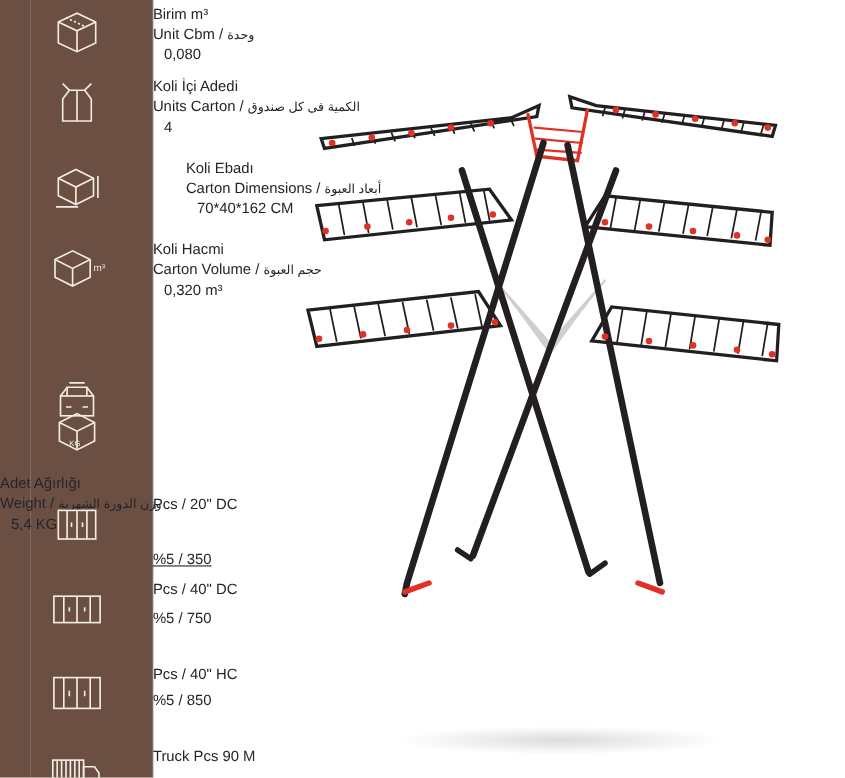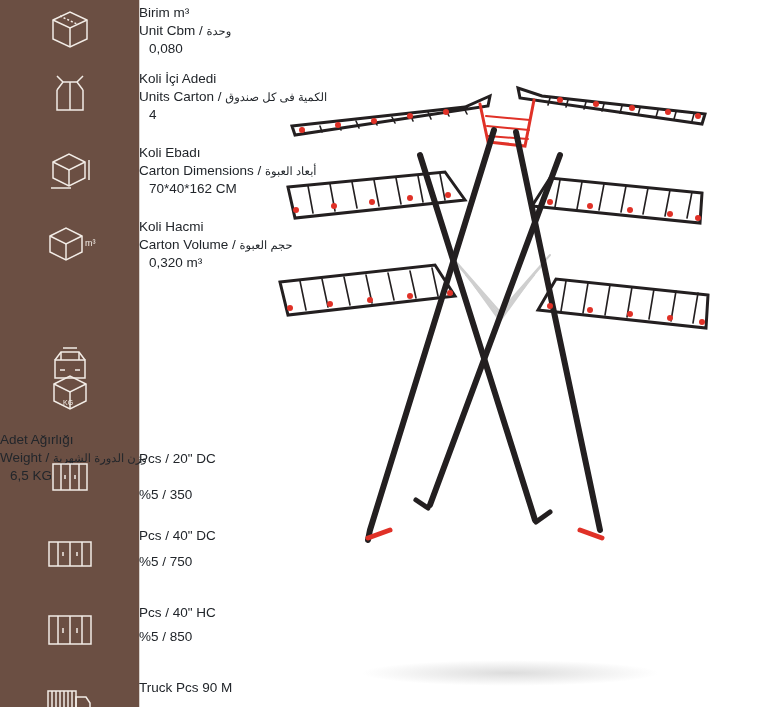--- a/index.html
+++ b/index.html
@@ -296,21 +296,21 @@
       <div class="spec-text">
         <div class="t-tr">Koli İçi Adedi</div>
         <div class="t-en-line">
           <span>Units Carton /</span>
           <span class="t-ar">الكمية فى كل صندوق</span>
         </div>
         <div class="t-val">4</div>
       </div>
     </div>
 
-    <div class="spec-row" style="height:74px;">
+    <div class="spec-row" style="height:74px;gap:30px;">
       <div class="spec-icon">
         <svg width="54" height="46" viewBox="0 0 54 46" fill="none" stroke="#f2ece6" stroke-width="1.5">
           <path d="M10 16 L26 8 L42 16 L42 32 L26 40 L10 32 Z"></path>
           <path d="M10 16 L26 24 L42 16"></path>
           <path d="M26 24 L26 40"></path>
           <path d="M46 14 L46 34"></path>
           <path d="M8 42 L28 42"></path>
         </svg>
       </div>
       <div class="spec-text">
@@ -351,21 +351,21 @@
           <path d="M17 30 L22 30 M32 30 L37 30"></path>
           <path d="M20 8 L34 8"></path>
         </svg>
       </div>
       <div class="spec-text">
         <div class="t-tr">Adet Ağırlığı</div>
         <div class="t-en-line">
           <span>Weight /</span>
           <span class="t-ar">وزن الدورة الشهرية</span>
         </div>
-        <div class="t-val">6,5 KG</div>
+        <div class="t-val">5,4 KG</div>
       </div>
     </div>
 
     <div class="spec-row" style="height:74px;">
       <div class="spec-icon">
         <svg width="54" height="46" viewBox="0 0 54 46" fill="none" stroke="#f2ece6" stroke-width="1.5">
           <path d="M11 16 L27 8 L43 16 L43 33 L27 41 L11 33 Z"></path>
           <path d="M11 16 L27 24 L43 16"></path>
           <path d="M27 24 L27 41"></path>
           <text x="20" y="37" font-size="7" fill="#f2ece6" stroke="none" font-family="Liberation Sans, sans-serif">KG</text>
@@ -376,21 +376,21 @@
     <div class="spec-row" style="height:77px; padding-top:10px;">
       <div class="spec-icon">
         <svg width="58" height="46" viewBox="0 0 58 46" fill="none" stroke="#f2ece6" stroke-width="1.5">
           <rect x="12" y="12" width="34" height="26"></rect>
           <path d="M20 12 L20 38 M29 12 L29 38 M38 12 L38 38"></path>
           <path d="M24 23 L24 27 M34 23 L34 27"></path>
         </svg>
       </div>
       <div class="spec-text">
         <div class="t-en-line">Pcs / 20" DC</div>
-        <div class="t-val noindent" style="margin-top:18px;">%5 / 350</div>
+        <div class="t-val noindent" style="margin-top:32px;text-decoration:underline;">%5 / 350</div>
       </div>
     </div>
 
     <div class="spec-row" style="height:77px; padding-top:10px;">
       <div class="spec-icon">
         <svg width="62" height="46" viewBox="0 0 62 46" fill="none" stroke="#f2ece6" stroke-width="1.5">
           <rect x="10" y="13" width="42" height="24"></rect>
           <path d="M19 13 L19 37 M31 13 L31 37 L31 37 M43 13 L43 37"></path>
           <path d="M24 23 L24 27 M38 23 L38 27"></path>
         </svg>

